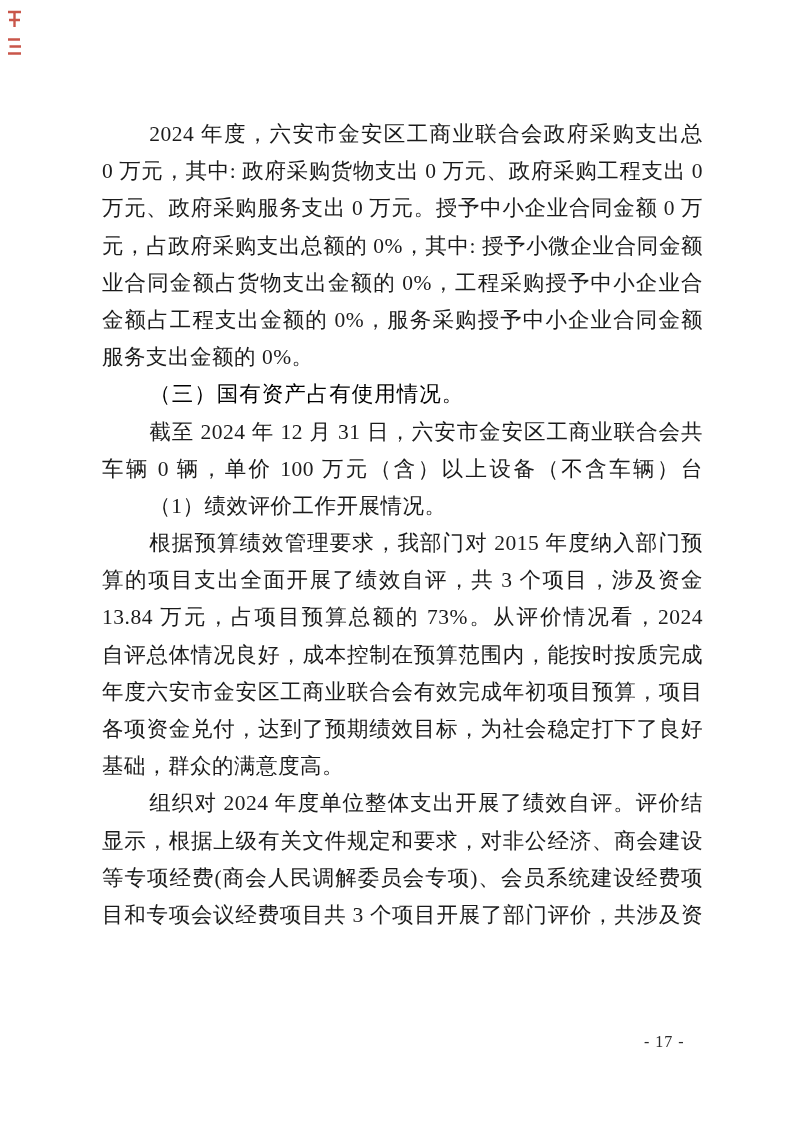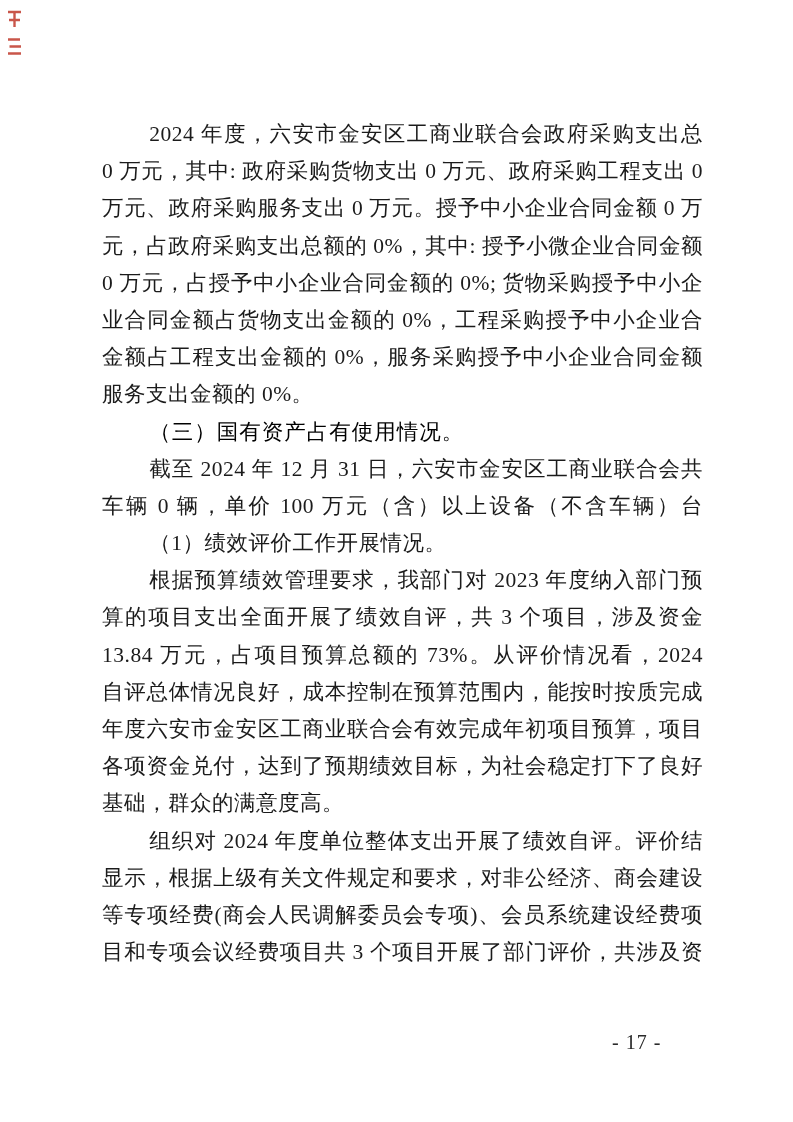--- a/index.html
+++ b/index.html
@@ -41,23 +41,23 @@
   .line.indent {
     text-indent: 2.2em;
   }
   .line.heading {
     font-weight: normal;
     color: var(--heading-color, #000000);
     letter-spacing: 1px;
   }
   .page-number {
     position: absolute;
-    left: 612px;
+    left: 644px;
     top: 1030px;
-    font-size: 20px;
+    font-size: 16px;
     line-height: 24px;
     color: var(--pagenum-color, #2a2a2a);
     letter-spacing: 1px;
   }
   .edge-marks {
     position: absolute;
     left: 6px;
     top: 8px;
     width: 22px;
     height: 56px;
@@ -80,29 +80,28 @@
     <svg width="17" height="21" viewBox="0 0 17 21">
       <path d="M2 3.5 H14 M3.5 10.5 H15 M2 17.5 H15" fill="none" stroke="#c0392b" stroke-width="2.4"></path>
     </svg>
   </div>
 
   <div class="text-block" id="text-block">
       <div class="line indent fill">2024 年度，六安市金安区工商业联合会政府采购支出总额</div>
       <div class="line fill">0 万元，其中: 政府采购货物支出 0 万元、政府采购工程支出 0</div>
       <div class="line fill">万元、政府采购服务支出 0 万元。授予中小企业合同金额 0 万</div>
       <div class="line fill">元，占政府采购支出总额的 0%，其中: 授予小微企业合同金额</div>
-      <div class="line fill">0 万元，占授予中小企业合同金额的 0%; 货物采购授予中小企</div>
       <div class="line fill">业合同金额占货物支出金额的 0%，工程采购授予中小企业合同</div>
       <div class="line fill">金额占工程支出金额的 0%，服务采购授予中小企业合同金额占</div>
       <div class="line">服务支出金额的 0%。</div>
       <div class="line heading indent">（三）国有资产占有使用情况。</div>
       <div class="line indent fill">截至 2024 年 12 月 31 日，六安市金安区工商业联合会共有</div>
       <div class="line fill">车辆 0 辆，单价 100 万元（含）以上设备（不含车辆）台（套）。</div>
       <div class="line indent">（1）绩效评价工作开展情况。</div>
-      <div class="line indent fill">根据预算绩效管理要求，我部门对 2023 年度纳入部门预</div>
+      <div class="line indent fill">根据预算绩效管理要求，我部门对 2015 年度纳入部门预</div>
       <div class="line fill">算的项目支出全面开展了绩效自评，共 3 个项目，涉及资金</div>
       <div class="line fill">13.84 万元，占项目预算总额的 73%。从评价情况看，2024</div>
       <div class="line fill">自评总体情况良好，成本控制在预算范围内，能按时按质完成</div>
       <div class="line fill">年度六安市金安区工商业联合会有效完成年初项目预算，项目</div>
       <div class="line fill">各项资金兑付，达到了预期绩效目标，为社会稳定打下了良好</div>
       <div class="line">基础，群众的满意度高。</div>
       <div class="line indent fill">组织对 2024 年度单位整体支出开展了绩效自评。评价结果</div>
       <div class="line fill">显示，根据上级有关文件规定和要求，对非公经济、商会建设</div>
       <div class="line fill">等专项经费(商会人民调解委员会专项)、会员系统建设经费项</div>
       <div class="line fill">目和专项会议经费项目共 3 个项目开展了部门评价，共涉及资</div>

